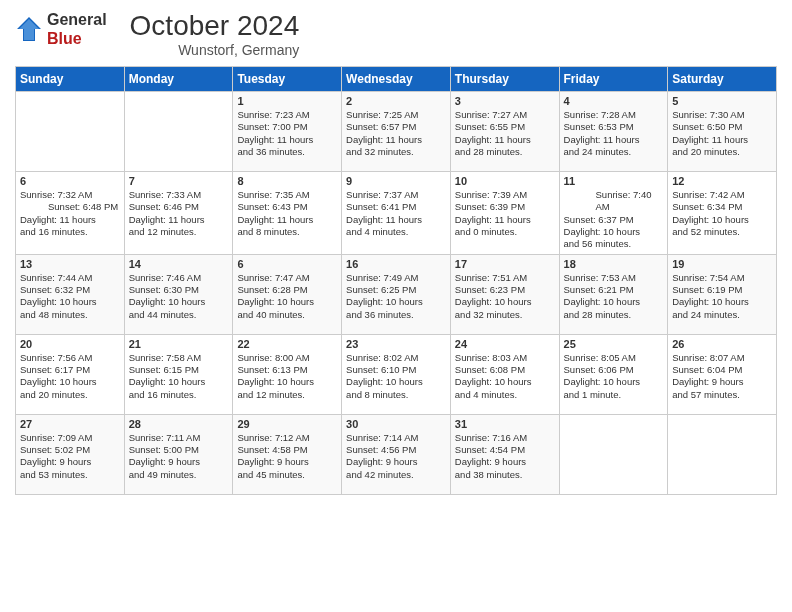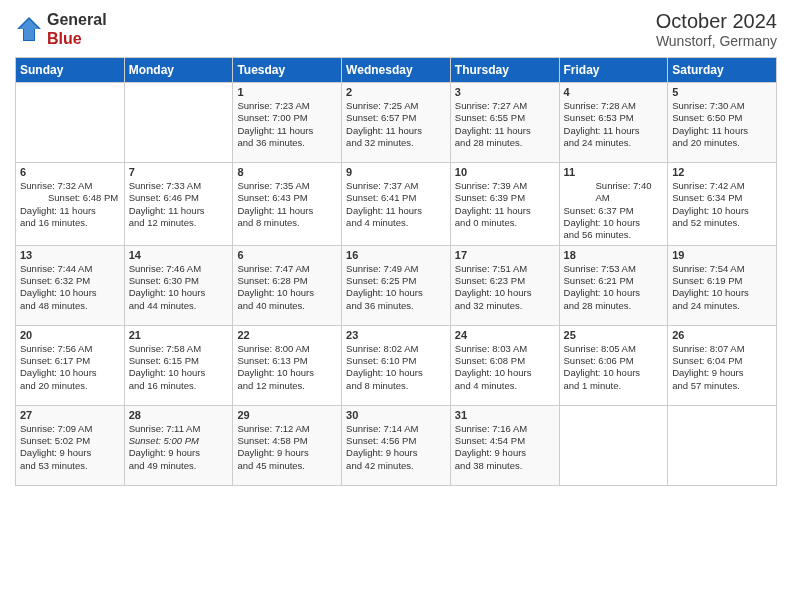--- a/index.html
+++ b/index.html
@@ -11,38 +11,38 @@
       overflow: hidden;
     }
     .page {
       width: 792px;
       height: 612px;
       padding: 10px 15px;
       background: #fff;
     }
     .header {
       display: flex;
-      justify-content: space-between;
       align-items: flex-start;
       margin-bottom: 8px;
+      gap: 23px;
     }
     .logo {
       display: flex;
       align-items: center;
     }
     .logo-icon {
       width: 28px;
       height: 28px;
       margin-right: 4px;
     }
     .title-block {
       text-align: right;
     }
     .month-title {
-      font-size: 20px;
+      font-size: 28px;
       font-weight: normal;
       color: #333;
     }
     .location {
       font-size: 14px;
       color: #555;
     }
     table {
       width: 100%;
       border-collapse: collapse;
@@ -311,21 +311,21 @@
           <td>
             <span class="day-num">27</span>
             <span style="display:block;line-height:1.3;">Sunrise: 7:09 AM</span>
             <span style="display:block;line-height:1.3;">Sunset: 5:02 PM</span>
             <span style="display:block;line-height:1.3;">Daylight: 9 hours</span>
             <span style="display:block;line-height:1.3;">and 53 minutes.</span>
           </td>
           <td>
             <span class="day-num">28</span>
             <span style="display:block;line-height:1.3;">Sunrise: 7:11 AM</span>
-            <span style="display:block;line-height:1.3;font-style:italic;">Sunset: 5:00 PM</span>
+            <span style="display:block;line-height:1.3;">Sunset: 5:00 PM</span>
             <span style="display:block;line-height:1.3;">Daylight: 9 hours</span>
             <span style="display:block;line-height:1.3;">and 49 minutes.</span>
           </td>
           <td>
             <span class="day-num">29</span>
             <span style="display:block;line-height:1.3;">Sunrise: 7:12 AM</span>
             <span style="display:block;line-height:1.3;">Sunset: 4:58 PM</span>
             <span style="display:block;line-height:1.3;">Daylight: 9 hours</span>
             <span style="display:block;line-height:1.3;">and 45 minutes.</span>
           </td>

